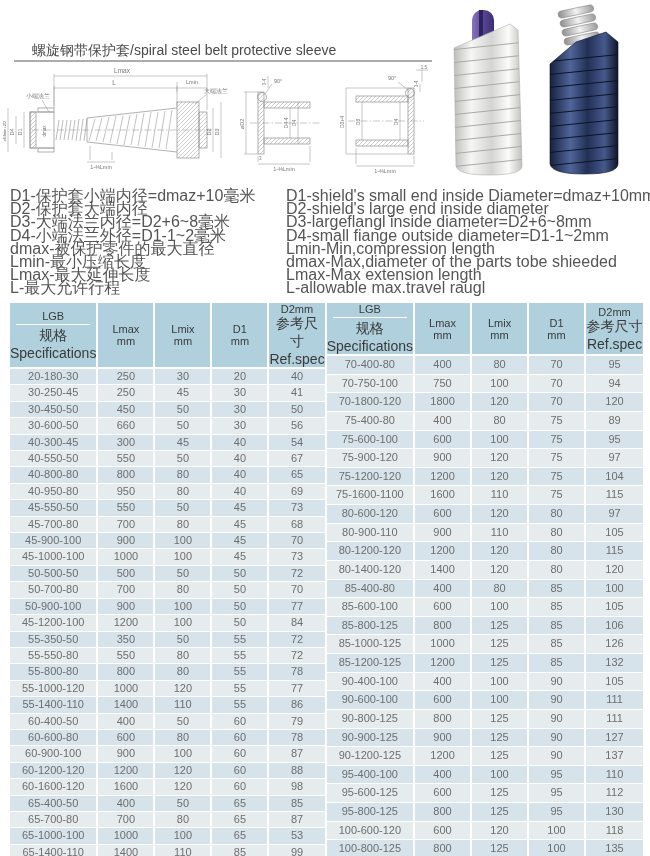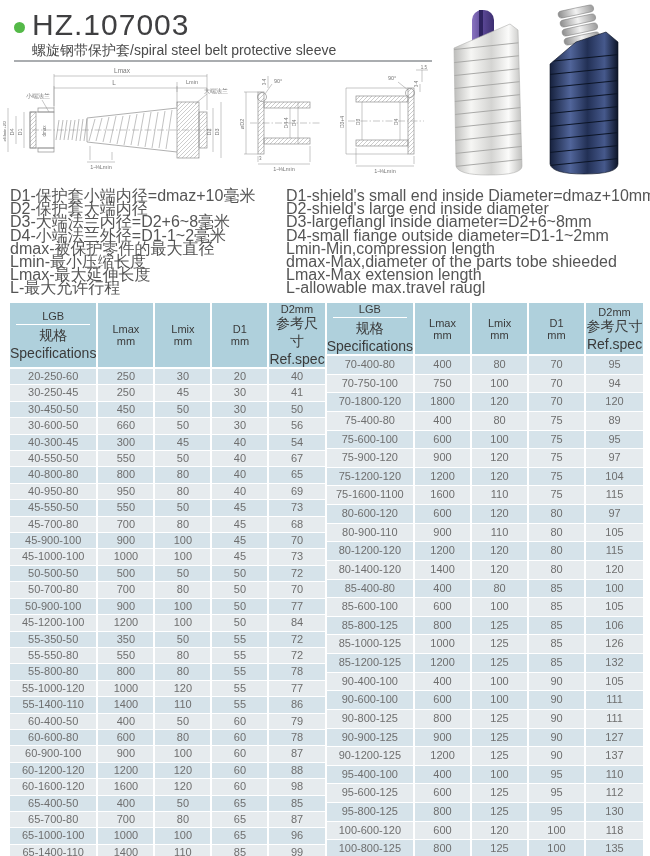--- a/index.html
+++ b/index.html
@@ -31,24 +31,20 @@
   tr.data-row:nth-of-type(even) td{background:#e6ebee;}
   .th-line{border-top:1px solid #fff;margin:2px 6px;}
   .th-small{font-size:14px;}
   .c-spec{width:87px;}.c-n{width:57px;}
 </style>
 </head>
 <body>
 
 <div class="page">
 
-  <div class="hdr">
-    <span class="bullet"></span>
-    <span class="model">HZ.107003</span>
-  </div>
   <div class="subtitle">螺旋钢带保护套/spiral steel belt protective sleeve</div>
   <div class="rule"></div>
 
   <svg class="fig" style="left:2px;top:62px;" width="228" height="120" viewBox="0 0 228 120">
     <defs>
         <pattern id="h1" patternUnits="userSpaceOnUse" width="4" height="4">
       <path d="M0,4 l4,-4" stroke="#9a9a9a" stroke-width="0.5"></path>
         </pattern>
       </defs>
     <g stroke="#8f8f8f" stroke-width="0.7" fill="none">
@@ -248,21 +244,21 @@
           <th>
             <div>D2mm</div>
             <div class="th-small">参考尺寸</div>
             <div class="th-small">Ref.spec</div>
           </th>
         </tr>
       </thead>
       <tbody>
 
           <tr class="data-row">
-            <td>20-250-60</td>
+            <td>20-180-30</td>
             <td>250</td>
             <td>30</td>
             <td>20</td>
             <td>40</td>
           </tr>
 
           <tr class="data-row">
             <td>30-250-45</td>
             <td>250</td>
             <td>45</td>
@@ -476,21 +472,21 @@
             <td>80</td>
             <td>65</td>
             <td>87</td>
           </tr>
 
           <tr class="data-row">
             <td>65-1000-100</td>
             <td>1000</td>
             <td>100</td>
             <td>65</td>
-            <td>96</td>
+            <td>53</td>
           </tr>
 
           <tr class="data-row">
             <td>65-1400-110</td>
             <td>1400</td>
             <td>110</td>
             <td>85</td>
             <td>99</td>
           </tr>
 

